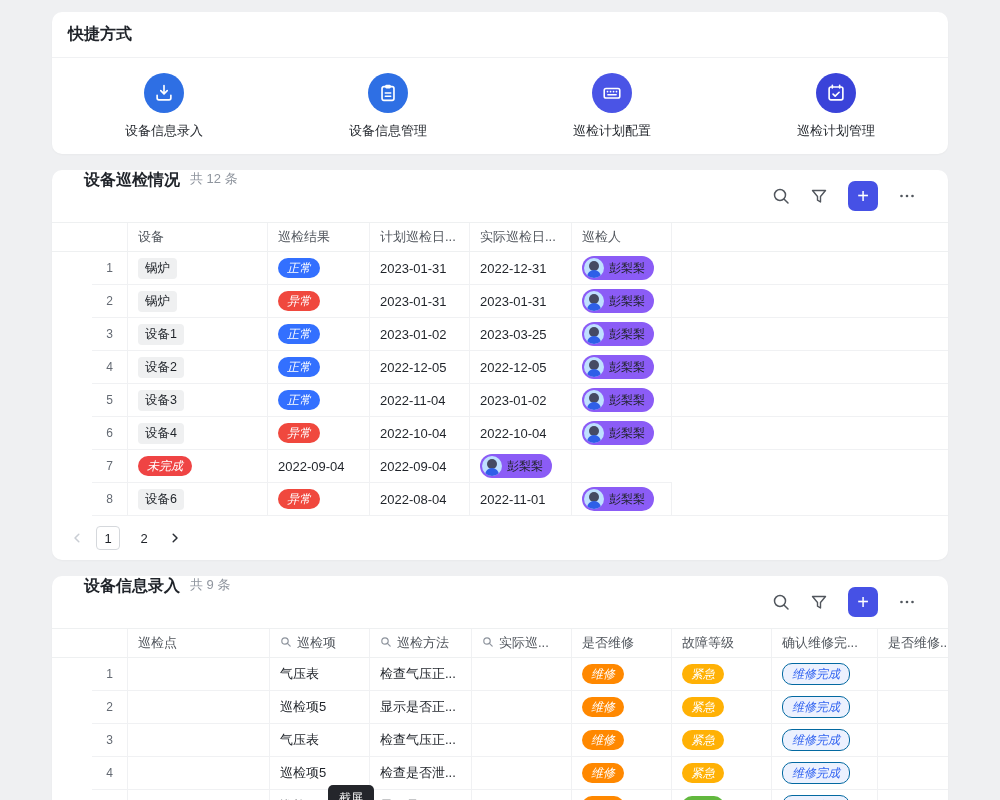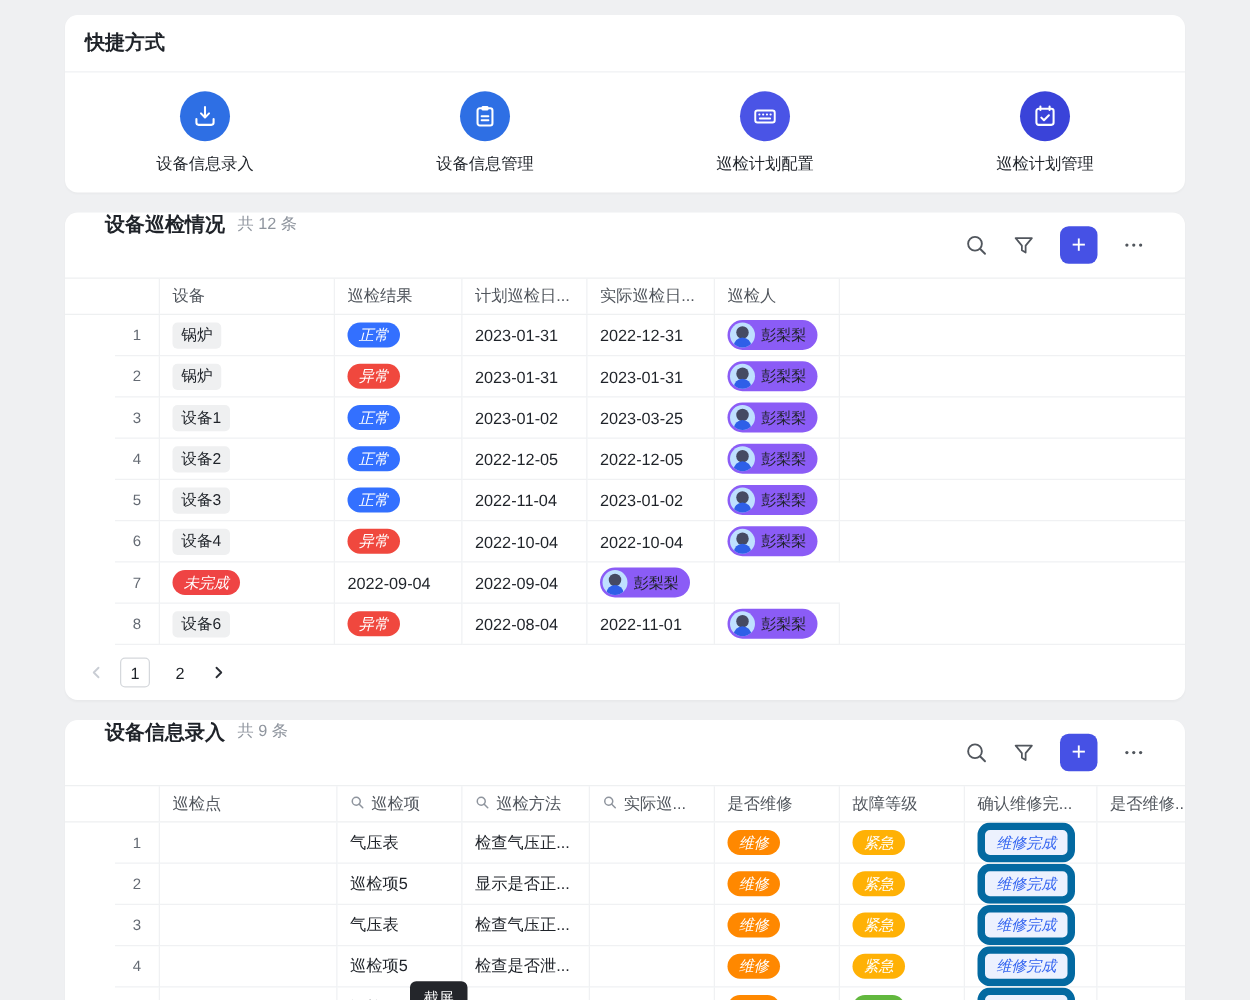--- a/index.html
+++ b/index.html
@@ -38,21 +38,21 @@
   .thead { height:30px; border-top:1px solid #eef0f1; border-bottom:1px solid #eef0f1;
            color:#51565d; font-size:13px; }
   .cell { display:flex; align-items:center; padding:0 10px; border-right:1px solid #f0f1f3;
           font-size:13px; overflow:hidden; white-space:nowrap; }
   .cell:last-child { border-right:none; }
   .trow .cell { height:33px; border-bottom:1px solid #f0f1f3; }
   .num { justify-content:center; color:#646a73; font-size:12px; padding:0 4px; }
   .hcell { gap:5px; }
   .tag { background:#eff0f1; border-radius:4px; padding:2px 7px; font-size:12.5px; color:#1f2329; }
   .badge { border-radius:10px; padding:2px 9px; font-size:12px; color:#fff; line-height:16px;font-style:italic; }
-  .badge.outline { background:#ecf1fe; color:#3364f0; border:6px solid #0369a1; }
+  .badge.outline { background:#ecf1fe; color:#3364f0; border:1px solid #0369a1; }
   .person { display:inline-flex; align-items:center; gap:5px; background:#8b5cf6;
             border-radius:12px; padding:2px 9px 2px 2px; font-size:12px; }
   .avatar { width:20px; height:20px; min-width:20px; border-radius:50%; background:#bfe0ff;
             position:relative; overflow:hidden; }
   .avatar::before { content:""; position:absolute; width:10px; height:10px; border-radius:50%;
                     background:#454a63; top:3px; left:5px; }
   .avatar::after  { content:""; position:absolute; width:14px; height:9px; border-radius:7px 7px 0 0;
                     background:#2e5fe8; bottom:-1px; left:3px; }
 
   

